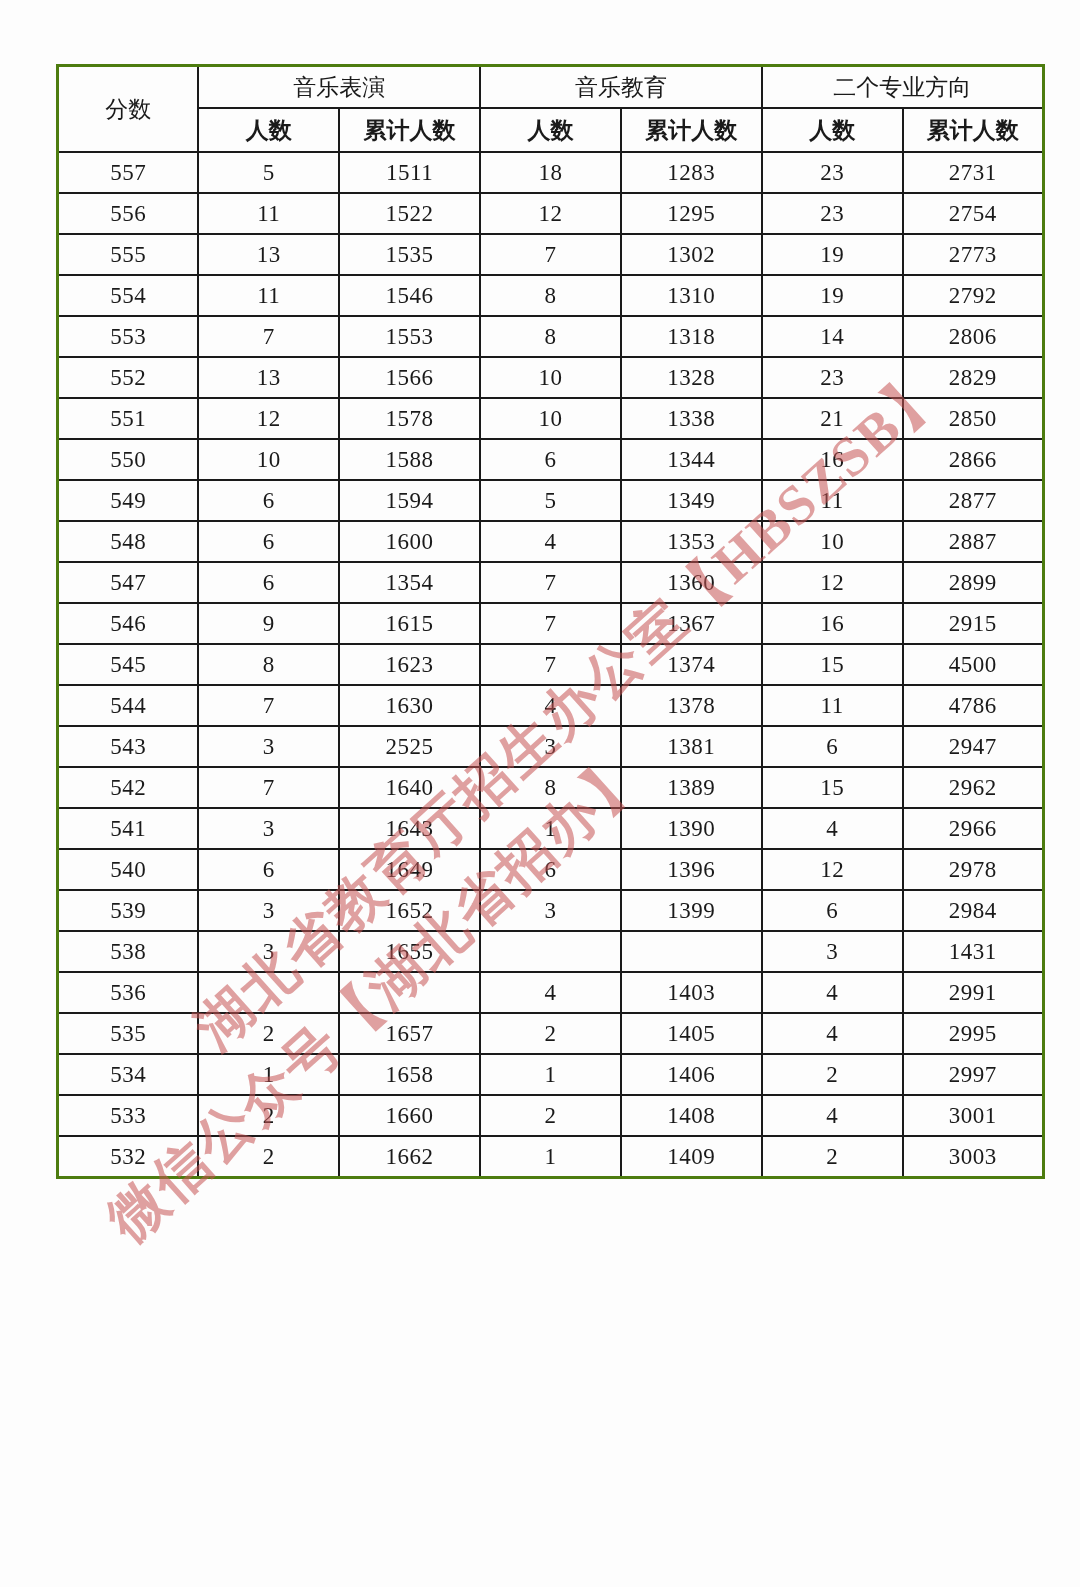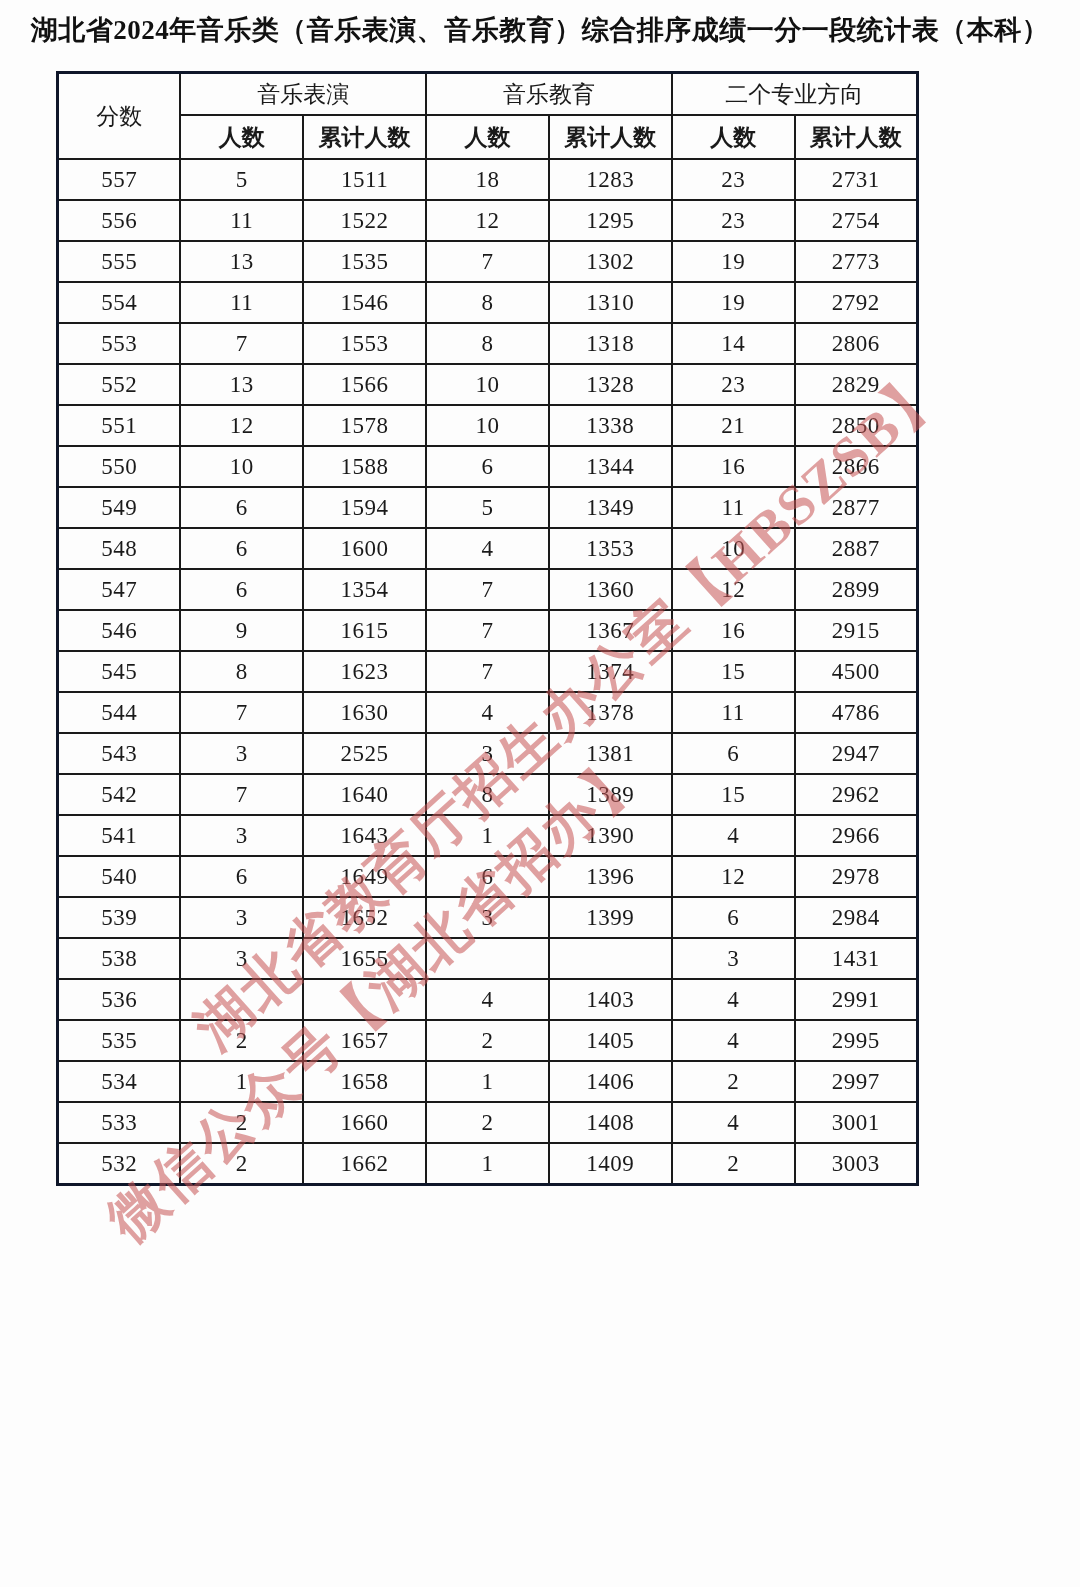--- a/index.html
+++ b/index.html
@@ -25,25 +25,25 @@
     text-align: center;
     font-size: 27px;
     font-weight: 700;
     letter-spacing: 0.5px;
     color: #111;
     white-space: nowrap;
   }
   table.score-table {
     position: absolute;
     left: 56px;
-    top: 71px;
-    width: 863px;
+    top: 64px;
+    width: 989px;
     border-collapse: collapse;
     table-layout: fixed;
-    border: 3px solid #0f172a;
+    border: 3px solid #4d7c0f;
     background: transparent;
   }
   table.score-table th,
   table.score-table td {
     border: 2px solid #1a1a1a;
     text-align: center;
     vertical-align: middle;
     font-weight: 400;
     font-size: 23px;
     padding: 0;
@@ -84,21 +84,20 @@
     font-size: 56px;
     letter-spacing: 2px;
     transform: rotate(-42deg);
   }
 </style>
 </head>
 <body>
 
 <div class="page">
 
-  <div class="doc-title">湖北省2024年音乐类（音乐表演、音乐教育）综合排序成绩一分一段统计表（本科）</div>
 
   <table class="score-table">
     <thead>
       <tr class="group-row">
         <th rowspan="2">分数</th>
         <th colspan="2">音乐表演</th>
         <th colspan="2">音乐教育</th>
         <th colspan="2">二个专业方向</th>
       </tr>
       <tr class="sub-row">

